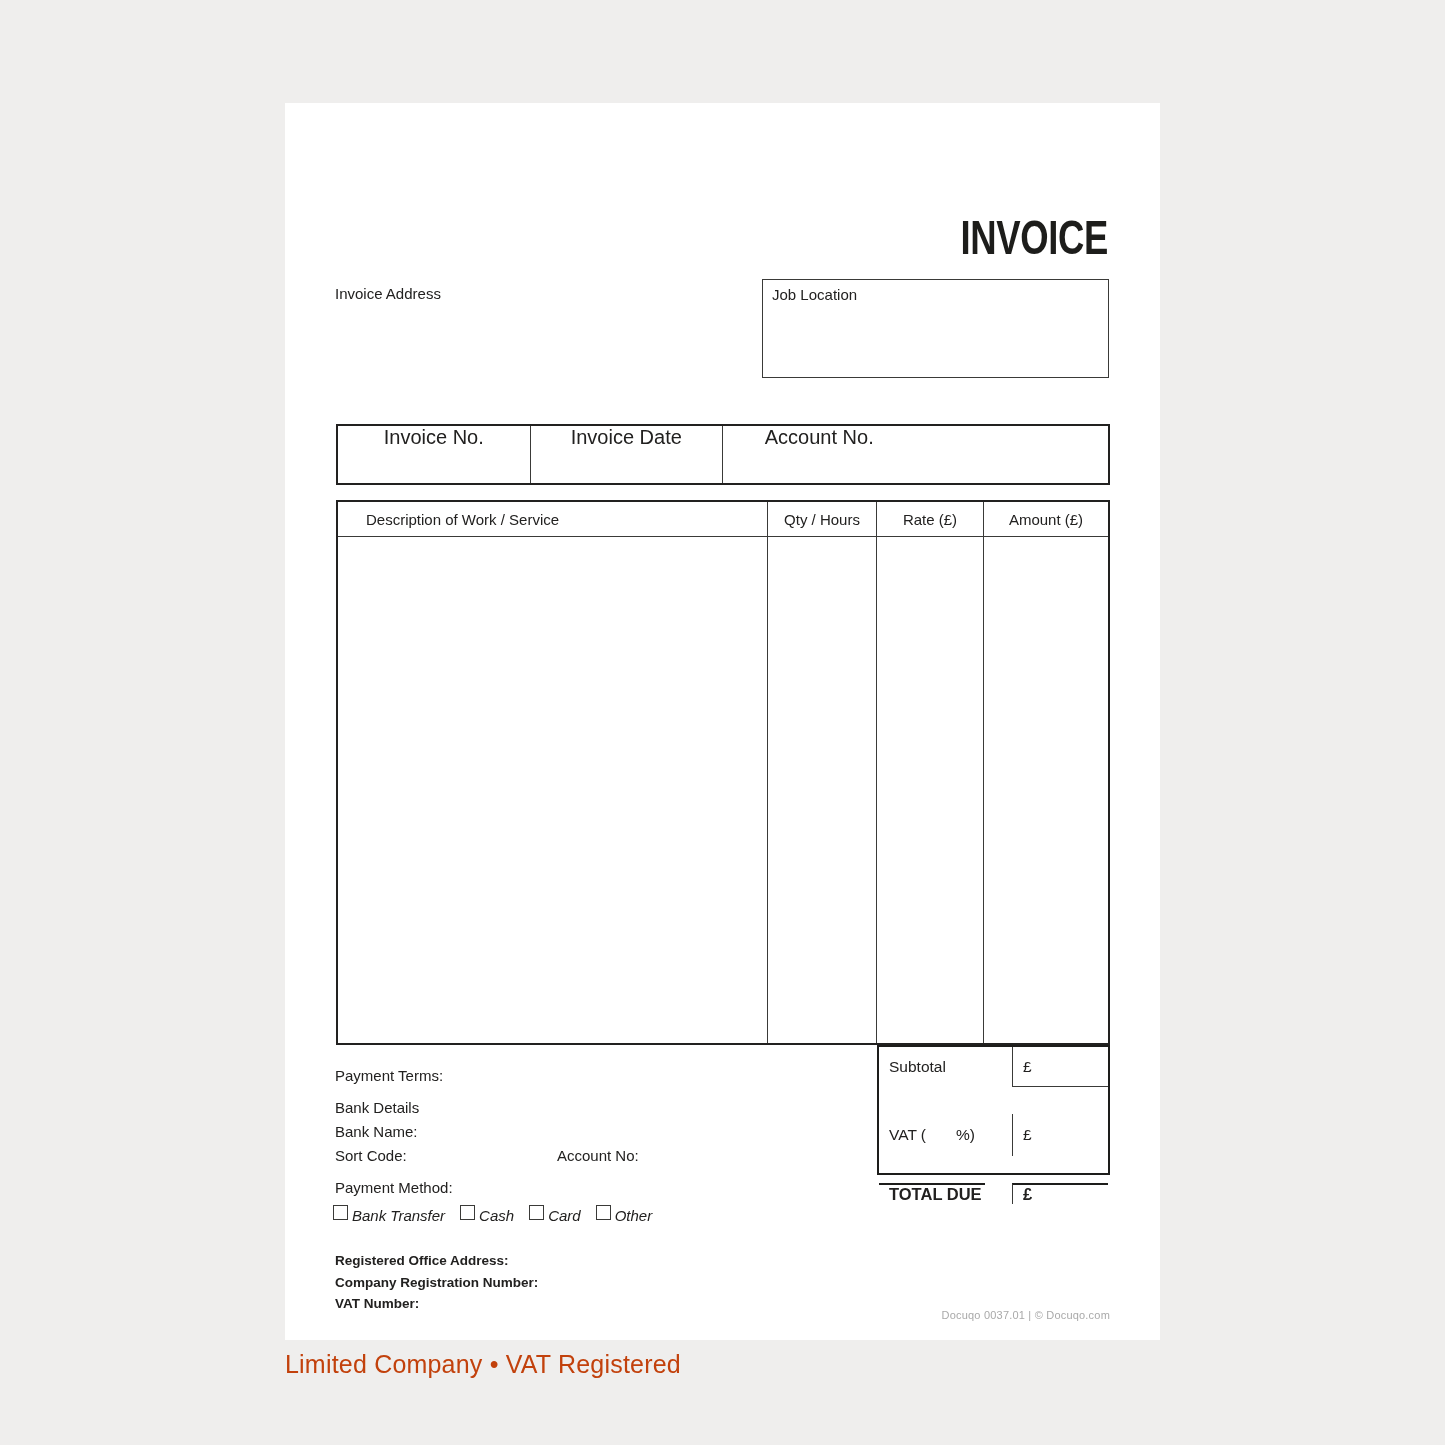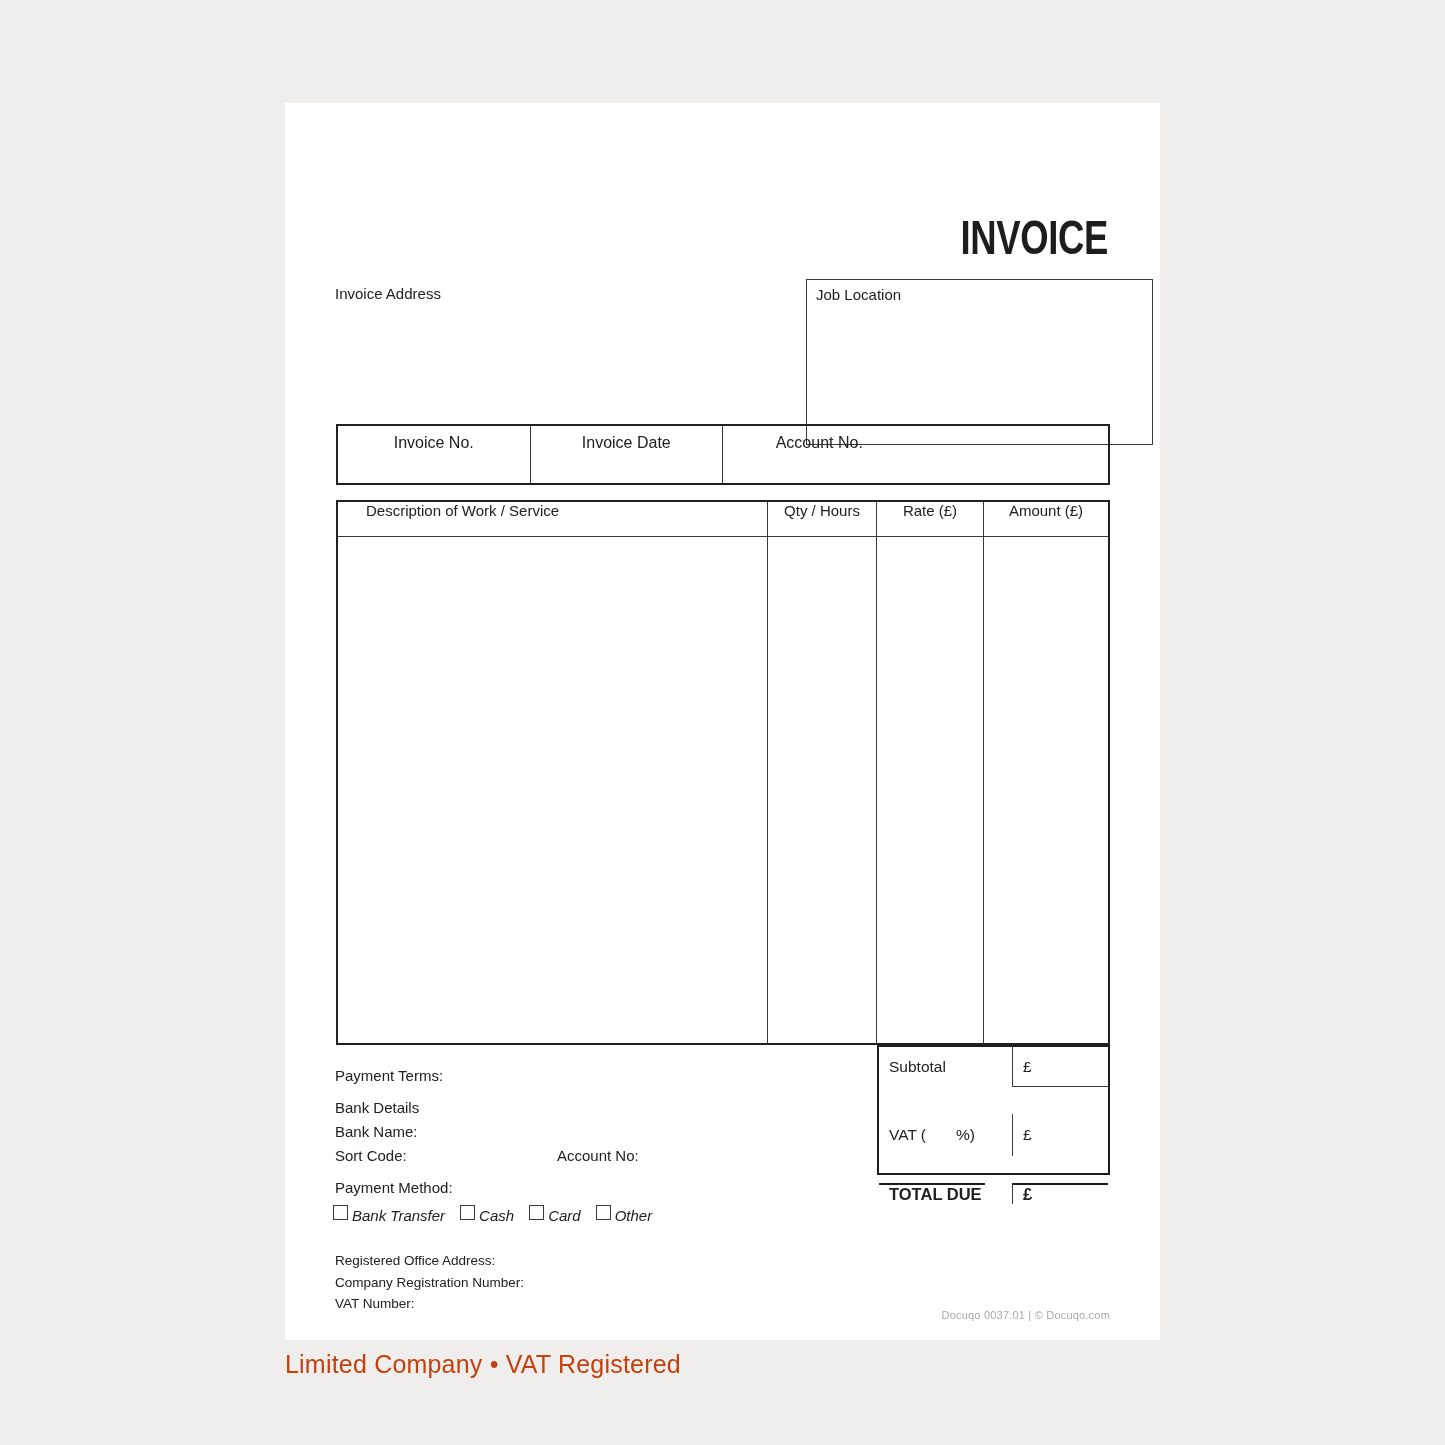--- a/index.html
+++ b/index.html
@@ -27,53 +27,52 @@
     white-space:nowrap;
   }
 
   .invoice-address-label {
     position:absolute; left:50px; top:182px;
     font-size:15px; color:#222120;
   }
 
   .job-location-box {
     position:absolute; left:477px; top:176px;
-    width:347px; height:166px;
+    width:347px; height:99px;
     border:1.5px solid #3a3a38;
     padding:6px 9px;
     font-size:15px;
-    margin-left:44px;
   }
 
   
   .meta-table {
     position:absolute; left:51px; top:321px;
     width:774px; height:61px;
     border:2px solid #222120;
     display:grid; grid-template-columns:repeat(4,1fr);
   }
   .meta-cell {
     border-right:1.5px solid #3a3a38;
-    text-align:center; padding-top:8px; font-size:16px;
+    text-align:center; font-size:20px;
   }
   .meta-cell:last-child { border-right:none; }
 
   
   .items-table {
     position:absolute; left:51px; top:397px;
     width:774px; height:545px;
     border:2px solid #222120;
     display:grid;
     grid-template-columns:430px 109px 107px 1fr;
     grid-template-rows:35px 1fr;
   }
   .items-hcell {
     border-bottom:1.5px solid #3a3a38;
     border-right:1.5px solid #3a3a38;
-    display:flex; justify-content:center;
+    display:flex; align-items:center; justify-content:center;
     font-size:15px;
   }
   .items-hcell.desc { justify-content:flex-start; padding-left:28px; }
   .items-hcell:nth-child(4) { border-right:none; }
   .items-bcell { border-right:1.5px solid #3a3a38; }
   .items-bcell:last-child { border-right:none; }
 
   
   .totals-table {
     position:absolute; left:592px; top:942px;
@@ -97,21 +96,21 @@
   .methods-row { position:absolute; left:48px; top:1098px; display:flex; align-items:center; }
   .method { display:flex; align-items:flex-start; margin-right:15px; font-size:15px; }
   .cbx {
     width:15px; height:15px; border:1.5px solid #3a3a38;
     display:inline-block; margin-right:4px; margin-top:4px;
     background:#fff;
   }
   .method span.mlabel { padding-top:6px;font-style:italic; }
 
   
-  .foot-line { position:absolute; left:50px; font-size:13.5px; }
+  .foot-line { position:absolute; left:50px; font-size:13.5px;font-weight:bold; }
   .credit {
     position:absolute; right:50px; top:1206px;
     font-size:11px; color:#a9a9a9; letter-spacing:0.2px;
   }
 
   .caption {
     position:absolute; left:285px; top:1350px;
     font-size:25px; color:#c2410c; letter-spacing:0.2px;
   }
 </style>

